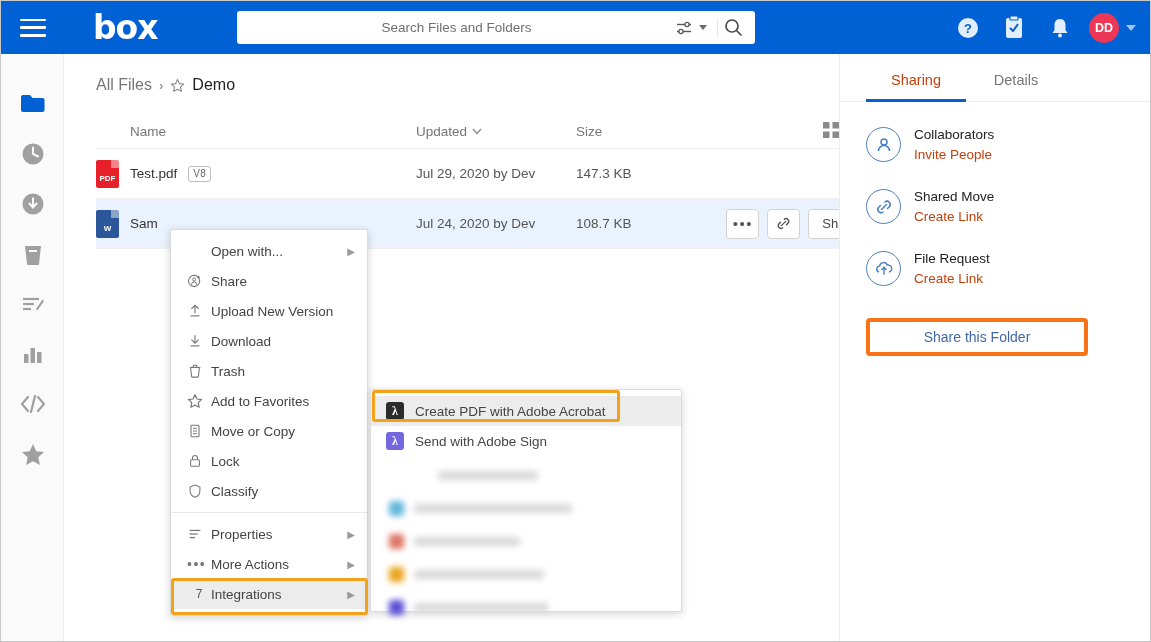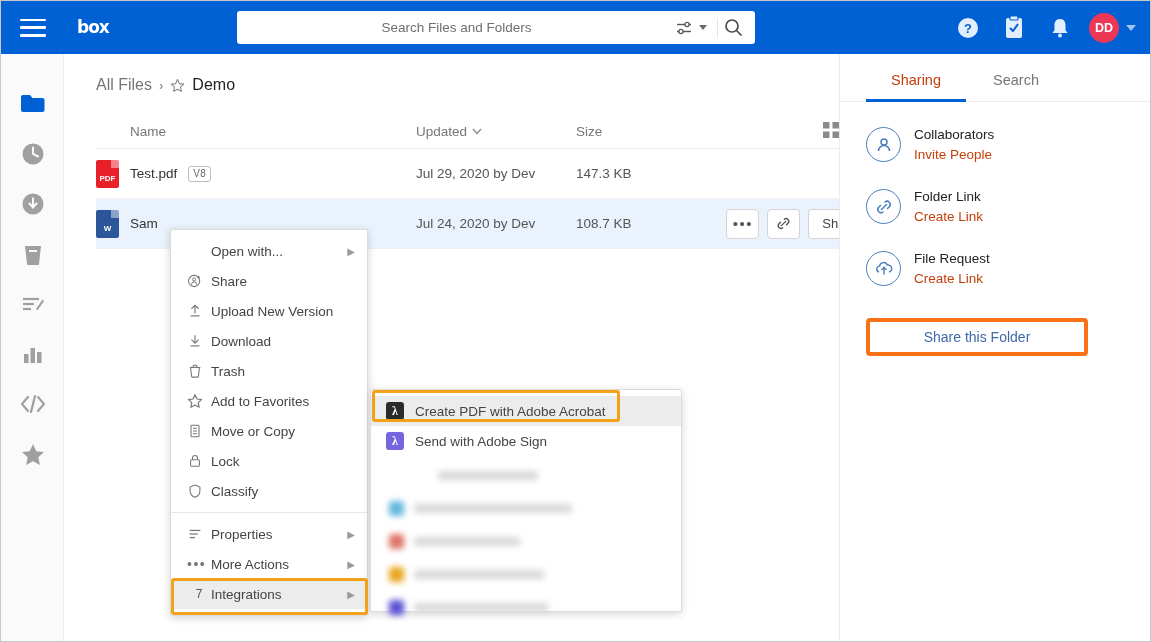--- a/index.html
+++ b/index.html
@@ -24,22 +24,22 @@
     background: #0061d5;
     display: flex; align-items: center;
   }
   .hamburger {
     width: 26px; height: 18px; margin-left: 19px;
     display: flex; flex-direction: column; justify-content: space-between;
     cursor: pointer;
   }
   .hamburger i { display: block; height: 2.5px; background: #fff; border-radius: 1px; }
   .brand {
-    margin-left: 31px;
-    color: #fff; font-size: 17px; font-weight: bold;
+    margin-left: 47px;
+    color: #fff; font-size: 33px; font-weight: bold;
     letter-spacing: -1px; line-height: 1;
     font-family: "DejaVu Sans", sans-serif;
     cursor: pointer;
   }
   .search-wrap {
     position: absolute; left: 236px; top: 10px;
     width: 518px; height: 33px;
     background: #fff; border-radius: 3px;
     display: flex; align-items: center;
   }
@@ -441,21 +441,21 @@
           </div>
           <div class="act-share">Share</div>
         </div>
       </div>
     </div>
   </div>
 
   <div class="rpanel">
     <div class="rtabs">
       <div class="rtab active">Sharing</div>
-      <div class="rtab">Search</div>
+      <div class="rtab">Details</div>
     </div>
 
     <div class="share-row">
       <span class="circ">
         <svg width="20" height="20" viewBox="0 0 20 20">
           <circle cx="10" cy="7" r="3" fill="none" stroke="#4b7fbd" stroke-width="1.5"></circle>
           <path d="M4.5 16 a5.5 5.5 0 0 1 11 0" fill="none" stroke="#4b7fbd" stroke-width="1.5"></path>
         </svg>
       </span>
       <span>
@@ -466,21 +466,21 @@
 
     <div class="share-row">
       <span class="circ">
         <svg width="20" height="20" viewBox="0 0 20 20">
           <path d="M7.5 12.5 L12.5 7.5" stroke="#4b7fbd" stroke-width="1.5" stroke-linecap="round" fill="none"></path>
           <path d="M11 5 a3.2 3.2 0 0 1 4.5 4.5 L13.5 11.5" stroke="#4b7fbd" stroke-width="1.5" fill="none" stroke-linecap="round"></path>
           <path d="M9 15 a3.2 3.2 0 0 1 -4.5 -4.5 L6.5 8.5" stroke="#4b7fbd" stroke-width="1.5" fill="none" stroke-linecap="round"></path>
         </svg>
       </span>
       <span>
-        <div class="share-ttl">Folder Link</div>
+        <div class="share-ttl">Shared Move</div>
         <div class="share-lnk">Create Link</div>
       </span>
     </div>
 
     <div class="share-row">
       <span class="circ">
         <svg width="20" height="20" viewBox="0 0 20 20">
           <path d="M5 13 a3 3 0 0 1 .6 -5.9 a4 4 0 0 1 7.7 -1 a3.2 3.2 0 0 1 1.7 6.9" fill="none" stroke="#4b7fbd" stroke-width="1.4"></path>
           <line x1="10" y1="15.5" x2="10" y2="8.5" stroke="#4b7fbd" stroke-width="1.4"></line>
           <polyline points="7.5,11 10,8.3 12.5,11" fill="none" stroke="#4b7fbd" stroke-width="1.4"></polyline>

